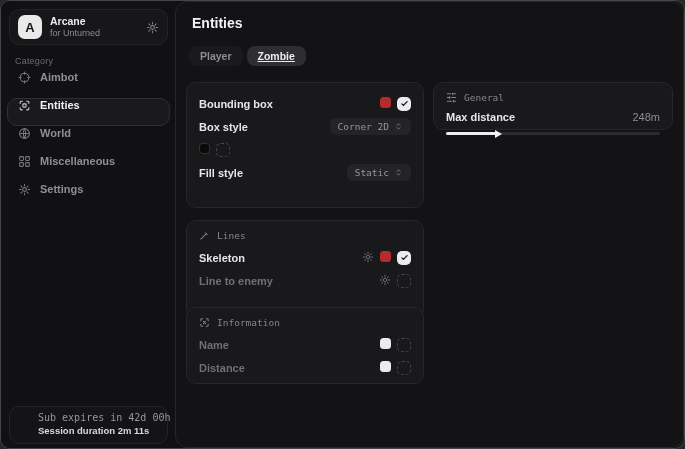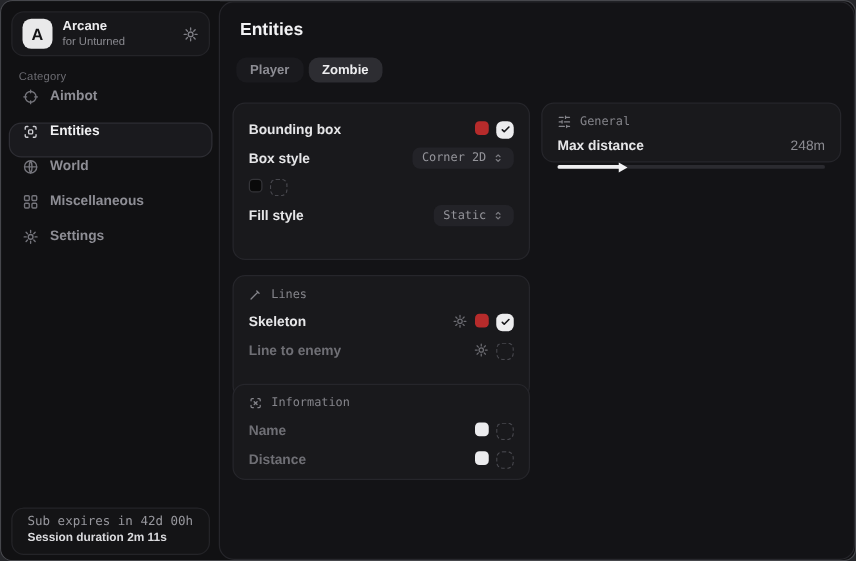--- a/index.html
+++ b/index.html
@@ -35,36 +35,36 @@
     display:flex; align-items:flex-start; gap:9px;
     color:#8e8e95; font-size:11px; font-weight:600;
     border:1px solid transparent; cursor:default;
   }
   .nav-item .nico { color:#75757c; }
   .nav-item.active { background:#1a1a1e; border-color:#2e2e34; color:#f0f0f2; }
   .nav-item.active .nico { color:#cfcfd4; }
   .footer {
     position:absolute; left:8px; right:8px; bottom:4px; height:38px;
     background:#141416; border:1px solid #242428; border-radius:10px;
-    padding:5px 12px;
+    padding:5px 28px;
   }
   .foot1 { font-family:"DejaVu Sans Mono", monospace; font-size:10px; color:#97979d; white-space:nowrap; }
   .foot2 { font-size:9.5px; font-weight:700; color:#dadadd; margin-top:2px; white-space:nowrap; }
   
   .main {
     position:absolute; left:174px; top:0; right:0; bottom:0;
     background:#131316; border:1px solid #26262b; border-radius:12px;
   }
   .main-title { position:absolute; left:16px; top:13px; font-size:14px; font-weight:700; color:#f2f2f4; }
   .tabs { position:absolute; left:13px; top:44px; display:flex; gap:4px; }
   .tab {
     padding:4px 11px; border-radius:8px; font-size:10.5px; font-weight:600;
     color:#8d8d94; background:#1a1a1e; cursor:default;
   }
-  .tab.active { background:#2d2d32; color:#ededef; }
+  .tab.active { background:#2d2d32; color:#ededef;text-decoration:underline; }
   .card {
     position:absolute; background:#19191c; border:1px solid #26262b;
     border-radius:10px; padding:9px 12px;
   }
   #card-box      { left:10px;  top:80px;  width:238px; height:126px; }
   #card-general  { left:257px; top:80px;  width:240px; height:48px;  }
   #card-lines    { left:10px;  top:218px; width:238px; height:99px;  }
   #card-info     { left:10px;  top:305px; width:238px; height:77px;  }
   .card-head {
     display:flex; align-items:center; gap:7px; margin-bottom:5px;

